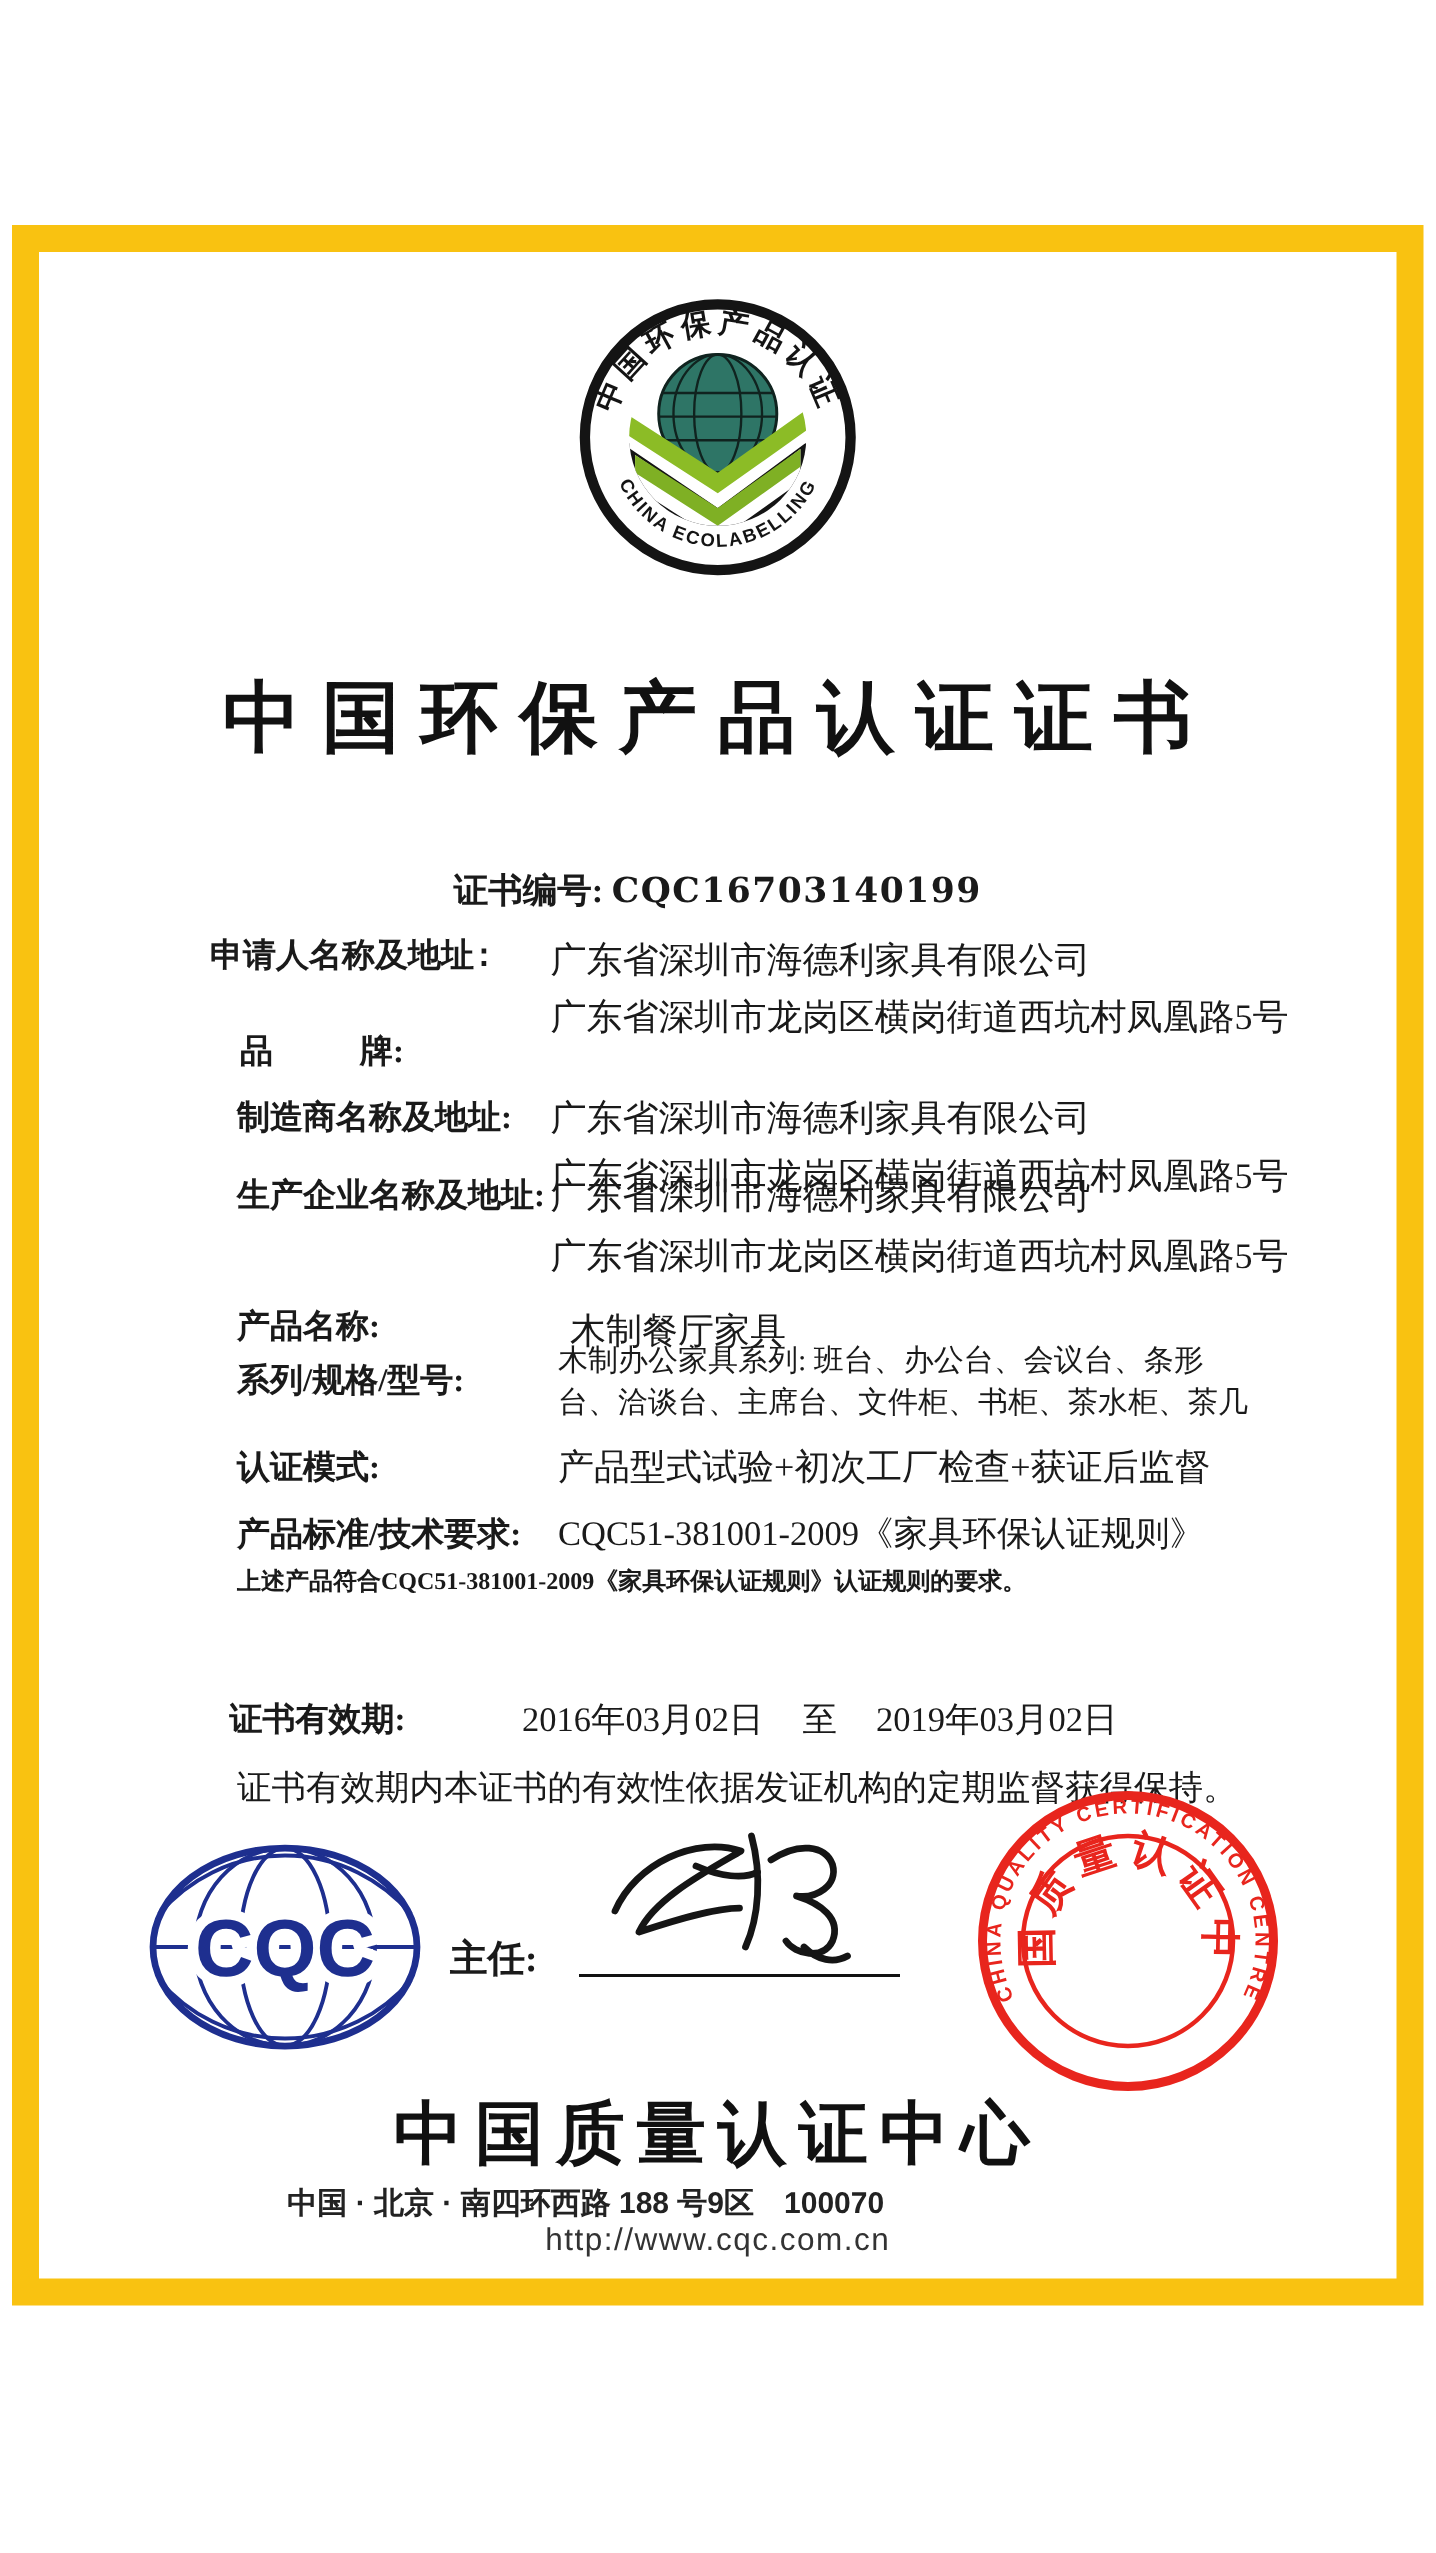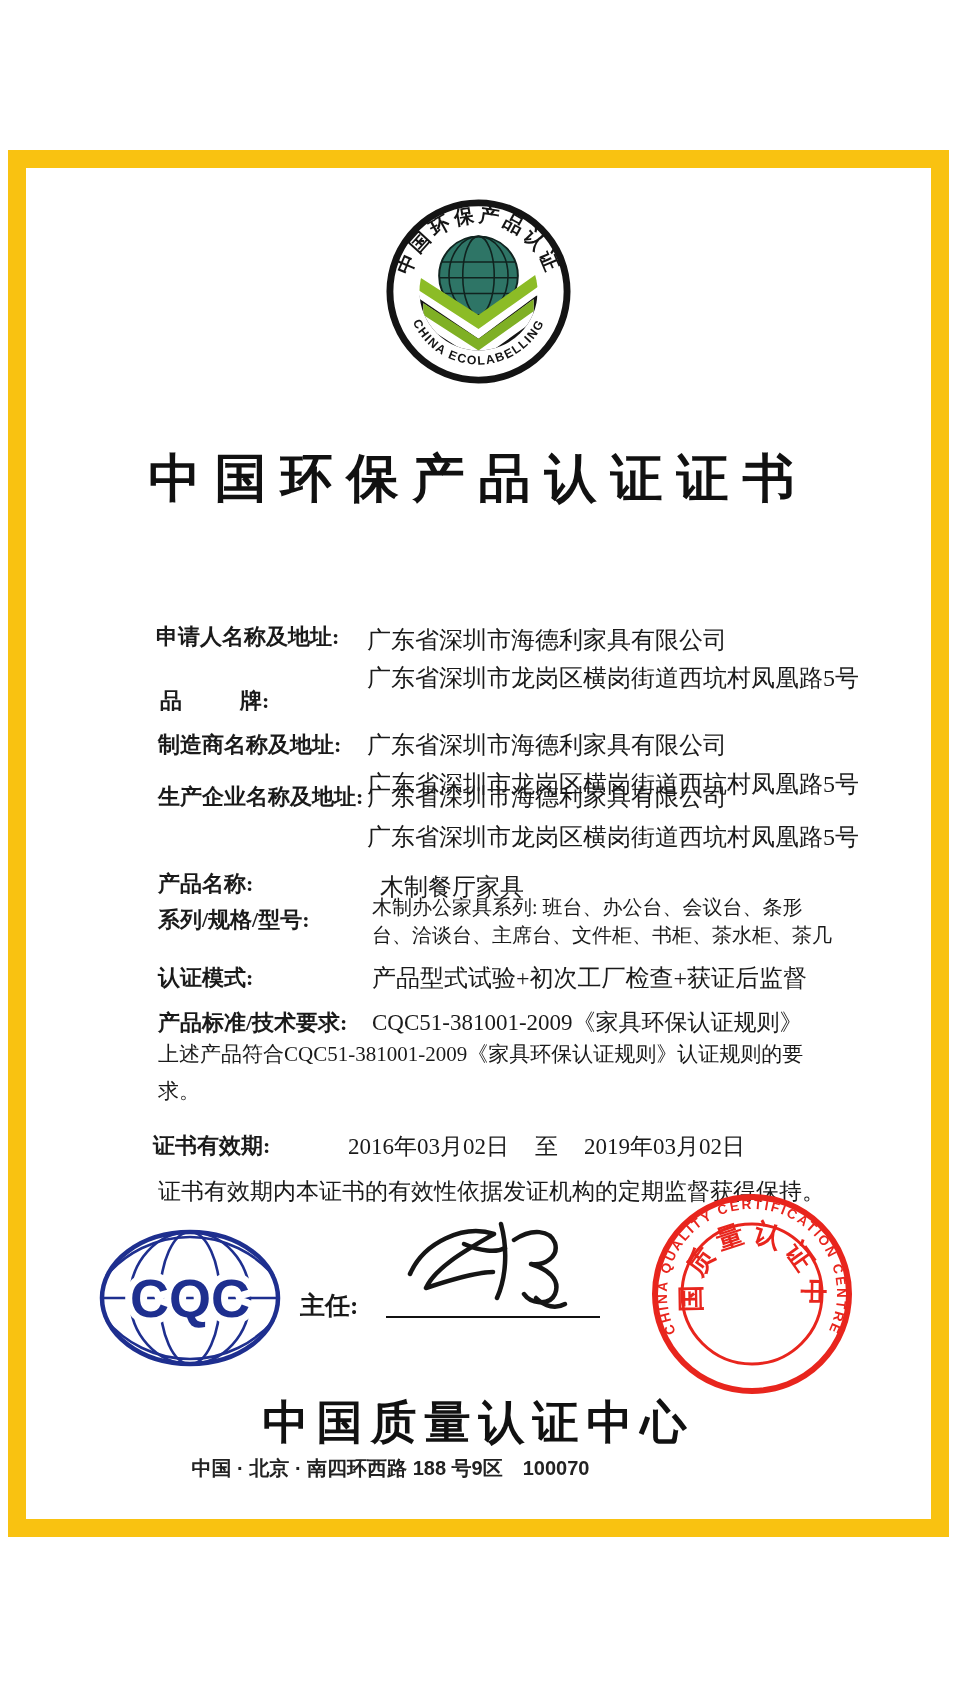--- a/index.html
+++ b/index.html
@@ -9,21 +9,21 @@
          border:18px solid #f9c211;box-sizing:border-box;}
   .abs{position:absolute;}
   .title{left:0;top:444px;width:957px;text-align:center;font-size:52px;font-weight:bold;
          letter-spacing:14px;color:#111;}
   .cert-line{left:0;top:578px;width:957px;text-align:center;font-size:23px;font-weight:bold;}
   .cert-line .num{font-weight:bold;font-family:"DejaVu Serif",serif;letter-spacing:1px;}
   .lbl{font-size:22px;font-weight:bold;white-space:nowrap;}
   .val{font-size:24px;white-space:nowrap;}
   .brand-gap{display:inline-block;width:58px;}
   .series-box{left:372px;top:893px;width:470px;font-size:20px;line-height:28px;white-space:normal;}
-  .para{left:158px;top:1036px;width:660px;font-size:21px;line-height:37px;font-weight:normal;white-space:normal;}
+  .para{left:158px;top:1036px;width:660px;font-size:16px;line-height:37px;font-weight:bold;white-space:normal;}
   .para2{left:158px;top:1176px;width:700px;font-size:23px;font-weight:normal;}
   .validity-val{font-size:23px;margin-left:18px;}
   .validity-val .sep{margin:0 26px;}
   .director{left:300px;top:1289px;font-size:25px;font-weight:bold;}
   .sig-line{left:386px;top:1316px;width:214px;border-top:2px solid #111;}
   .footer-org{left:0;top:1392px;width:957px;text-align:center;font-size:46px;font-weight:bold;letter-spacing:8px;color:#111;}
   .footer-addr{left:0;top:1455px;width:781px;text-align:center;font-size:20px;font-weight:bold;
                font-family:"Liberation Sans","DejaVu Sans",sans-serif;color:#222;}
   .footer-url{left:0;top:1482px;width:957px;text-align:center;font-size:21px;
               font-family:"Liberation Sans","DejaVu Sans",sans-serif;color:#333;letter-spacing:1px;}
@@ -67,22 +67,26 @@
 
       <path d="M -62 -16 L 0 26 L 62 -20 L 62 2 L 0 48 L -62 6 Z" fill="#ffffff"></path>
       <path d="M -62 -16 L 0 24 L 62 -20 L 62 -6 L 0 38 L -62 -2 Z" fill="#8cbc26"></path>
       <path d="M -56 12 L 0 50 L 56 8 L 56 30 L 0 70 L -56 34 Z" fill="#ffffff"></path>
       <path d="M -56 12 L 0 48 L 56 8 L 56 20 L 0 60 L -56 24 Z" fill="#7fb024"></path>
     </g>
   </svg>
 
   <div class="abs title">中国环保产品认证证书</div>
 
+  <div class="abs cert-line">
+    <span>证书编号:</span>
+    <span class="num">CQC16703140199</span>
+  </div>
 
-  <div class="abs lbl" style="left:156px;top:622px;">申请人名称及地址:</div>
+  <div class="abs lbl" style="left:140px;top:622px;font-family:Liberation Mono, monospace;">申请人名称及地址:</div>
   <div class="abs val" style="left:367px;top:624px;">广东省深圳市海德利家具有限公司</div>
   <div class="abs val" style="left:367px;top:662px;">广东省深圳市龙岗区横岗街道西坑村凤凰路5号</div>
 
   <div class="abs lbl" style="left:160px;top:686px;">
     <span>品</span><span class="brand-gap"></span><span>牌:</span>
   </div>
   <div class="abs val" style="left:367px;top:686px;"></div>
 
   <div class="abs lbl" style="left:158px;top:730px;">制造商名称及地址:</div>
   <div class="abs val" style="left:367px;top:729px;">广东省深圳市海德利家具有限公司</div>
@@ -148,15 +152,16 @@
     <text font-size="13.5" font-weight="bold" fill="#e8251d" letter-spacing="2.2" font-family="Liberation Sans,sans-serif">
       <textPath href="#sealArcEn" startOffset="50%" text-anchor="middle">CHINA QUALITY CERTIFICATION CENTRE</textPath>
     </text>
     <text font-size="27" font-weight="bold" fill="#e8251d" letter-spacing="6" font-family="Liberation Serif,serif">
       <textPath href="#sealArcCn" startOffset="50%" text-anchor="middle">中国质量认证中心</textPath>
     </text>
   </svg>
 
   <div class="abs footer-org">中国质量认证中心</div>
   <div class="abs footer-addr">中国 · 北京 · 南四环西路 188 号9区　100070</div>
+  <div class="abs footer-url">http://www.cqc.com.cn</div>
 
 
 </div>
 
 </body></html>

